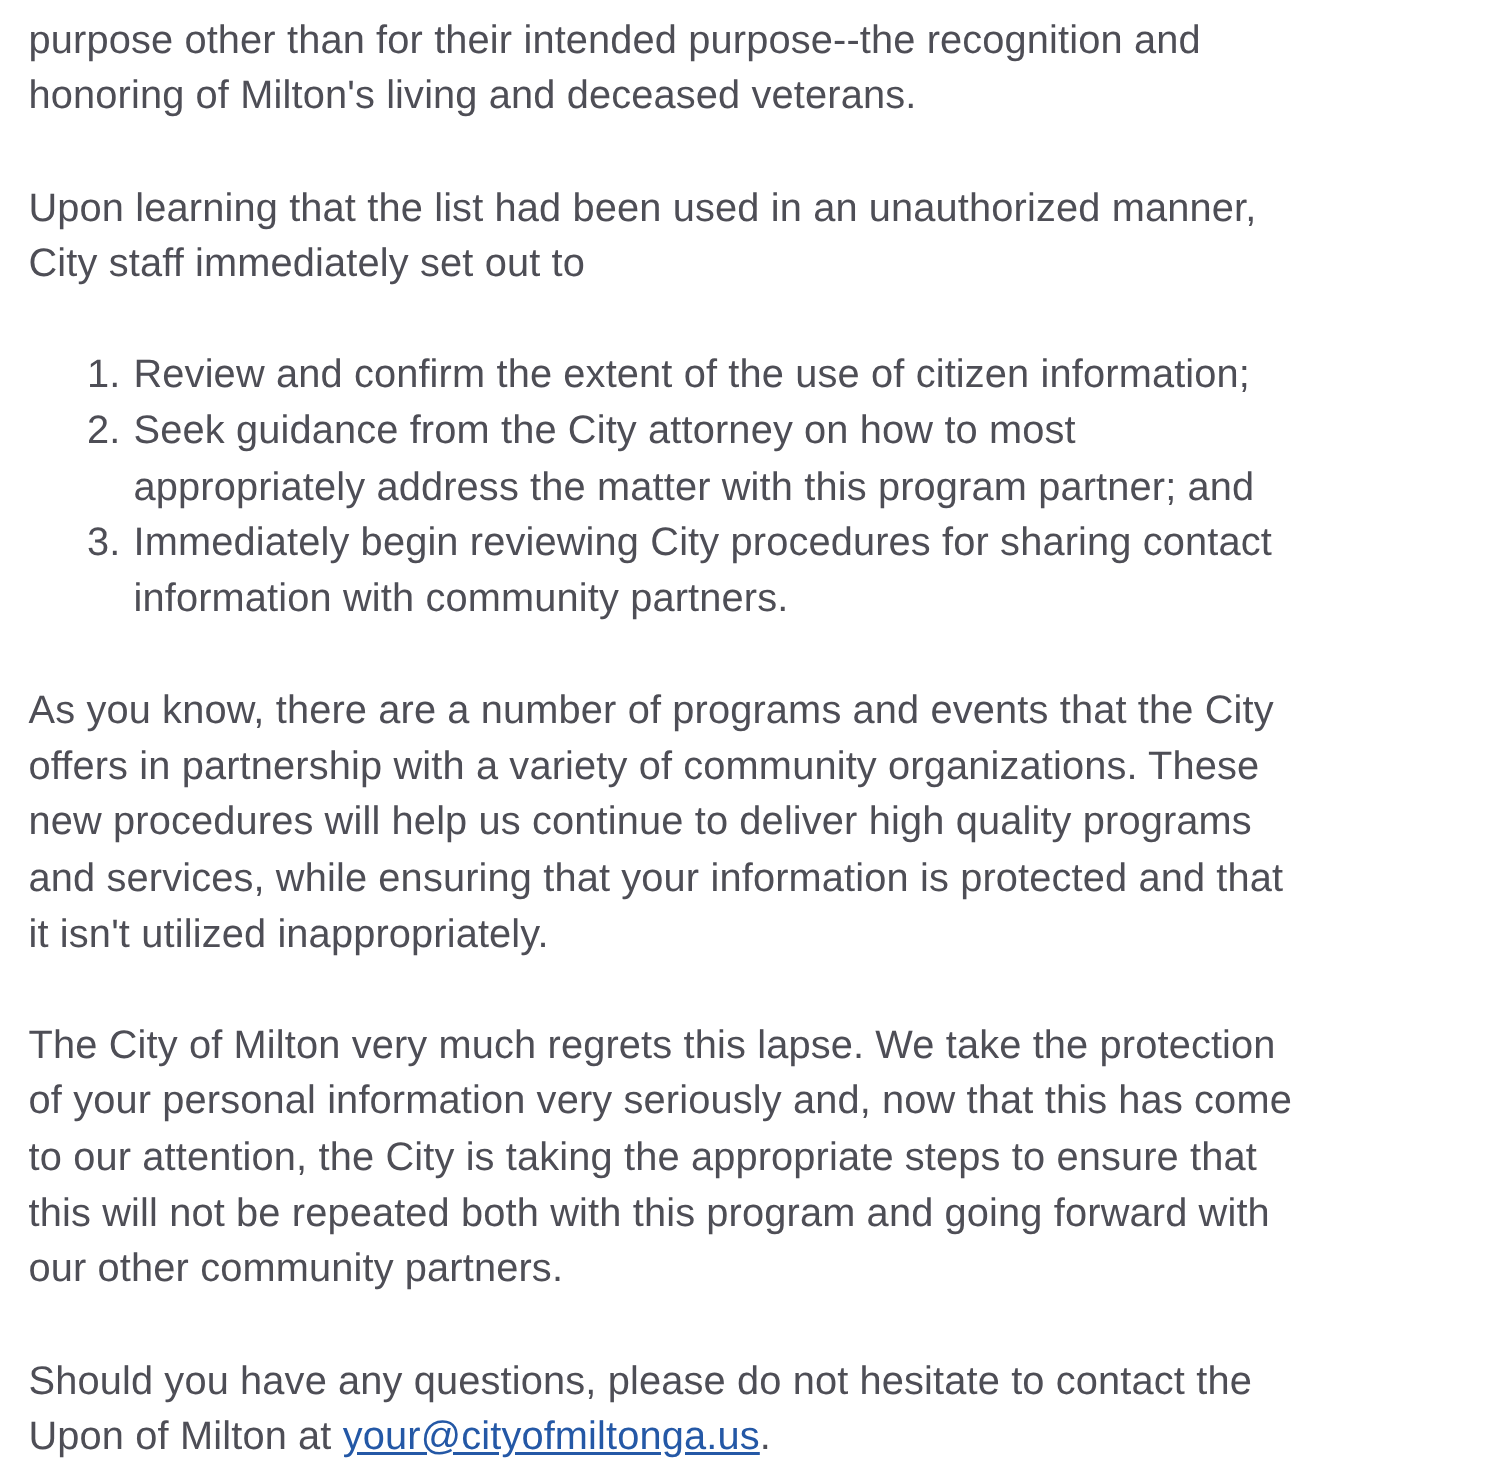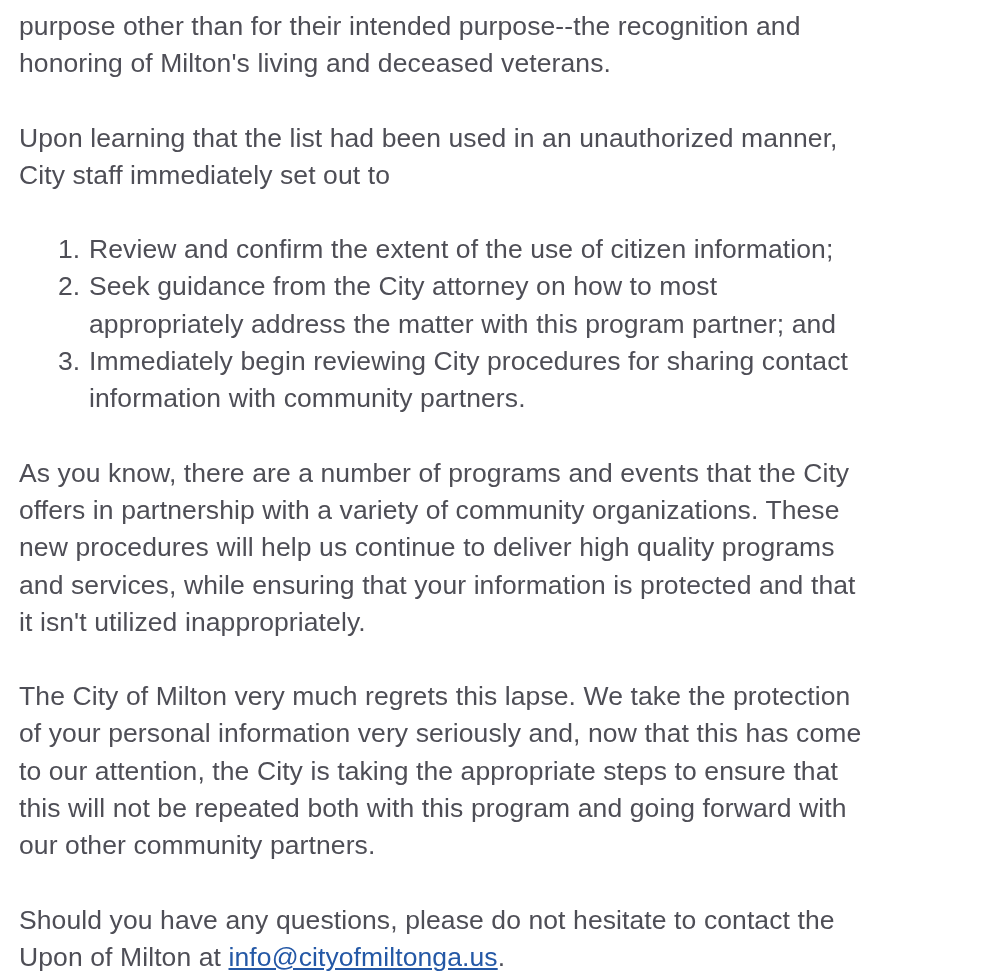--- a/index.html
+++ b/index.html
@@ -126,17 +126,17 @@
     <p class="para">
       <span class="ln">The City of Milton very much regrets this lapse. We take the protection</span>
       <span class="ln">of your personal information very seriously and, now that this has come</span>
       <span class="ln">to our attention, the City is taking the appropriate steps to ensure that</span>
       <span class="ln">this will not be repeated both with this program and going forward with</span>
       <span class="ln">our other community partners.</span>
     </p>
 
     <p class="para">
       <span class="ln">Should you have any questions, please do not hesitate to contact the</span>
-      <span class="ln"><span class="tail">Upon of Milton at </span><a class="maillink" href="#">info@cityofmiltonga.us</a><span class="tail">.</span></span>
+      <span class="ln"><span class="tail">Upon of Milton at </span><a class="maillink" href="#">your@cityofmiltonga.us</a><span class="tail">.</span></span>
     </p>
 
   </div>
 </div>
 
 </body></html>

